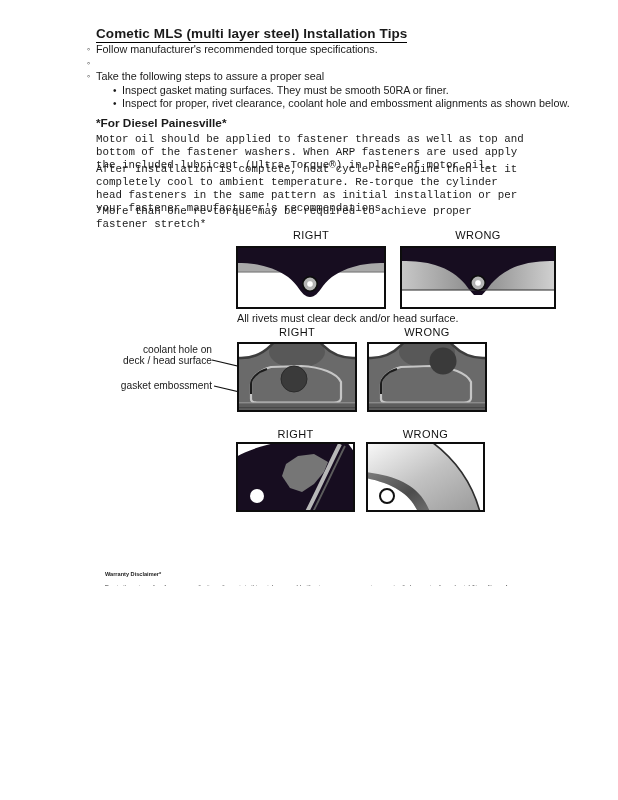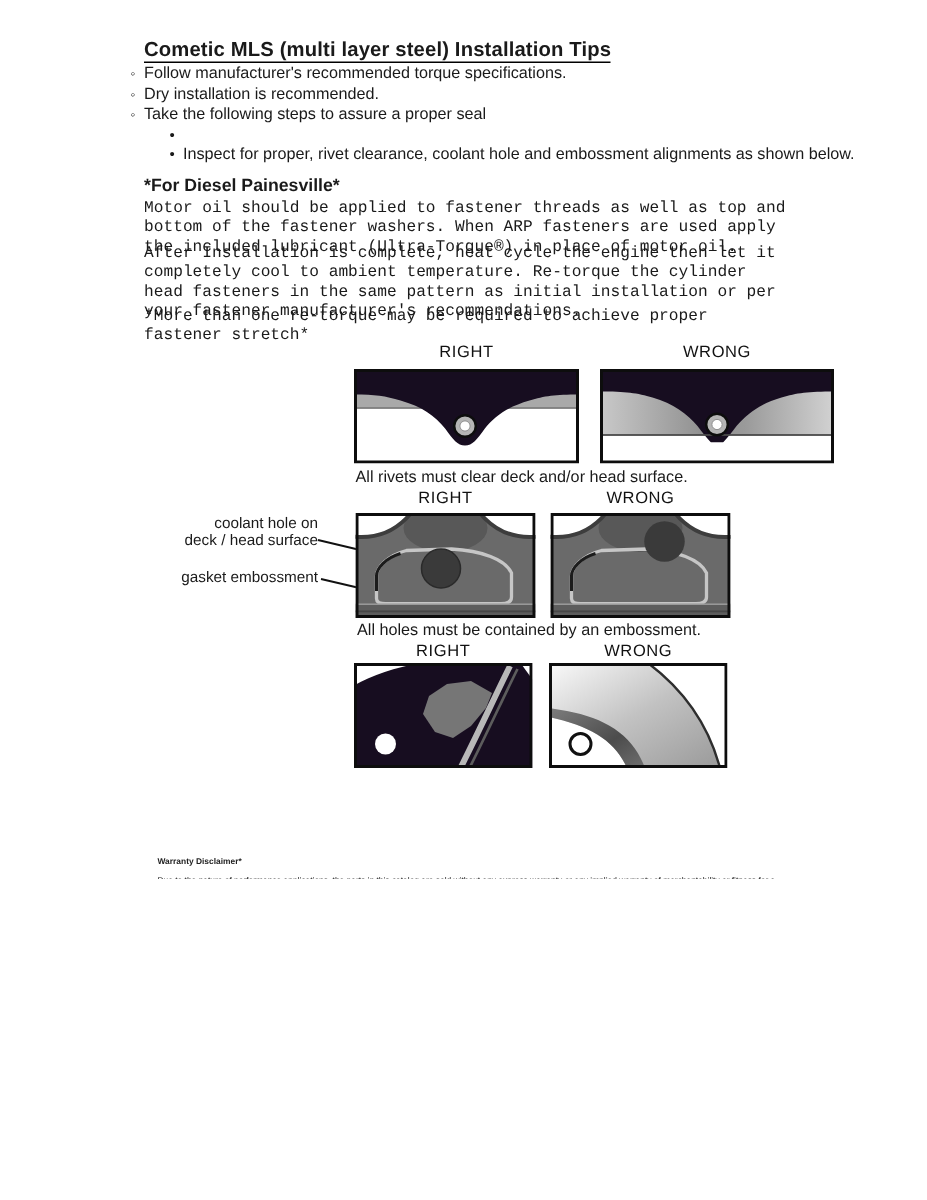--- a/index.html
+++ b/index.html
@@ -43,28 +43,28 @@
     <span class="title">Cometic MLS (multi layer steel) Installation Tips</span>
   </div>
 
   <div class="abs tips" style="left:87px;top:43px;">
     <div class="tip-row">
       <span class="marker">◦</span>
       <span>Follow manufacturer's recommended torque specifications.</span>
     </div>
     <div class="tip-row">
       <span class="marker">◦</span>
-      <span>Dry installation is recommended.</span>
     </div>
     <div class="tip-row">
       <span class="marker">◦</span>
       <span>Take the following steps to assure a proper seal</span>
     </div>
     <div class="tip-row sub">
       <span class="marker">•</span>
+      <span>Inspect gasket mating surfaces.  They must be smooth 50RA or finer.</span>
     </div>
     <div class="tip-row sub">
       <span class="marker">•</span>
       <span>Inspect for proper, rivet clearance, coolant hole and embossment alignments as shown below.</span>
     </div>
   </div>
 
   <div class="abs diesel-heading" style="left:96px;top:116px;">*For Diesel Painesville*</div>
   <div class="abs body-para" style="left:96px;top:133px;">Motor oil should be applied to fastener threads as well as top and bottom of the fastener washers. When ARP fasteners are used apply the included lubricant (Ultra-Torque®) in place of motor oil.</div>
   <div class="abs body-para" style="left:96px;top:163px;">After Installation is complete, heat cycle the engine then let it completely cool to ambient temperature. Re-torque the cylinder head fasteners in the same pattern as initial installation or per your fastener manufacturer's recommendations.</div>
@@ -138,21 +138,20 @@
     <circle cx="116" cy="-26" r="42" fill="#ffffff" stroke="#3d3d3d" stroke-width="2.6"></circle>
     <path d="M14,57 V42 C14,36 22,28 34,25 L64,24 C84,25 100,31 104,40 V56 C104,59.5 101,60.5 97,60.5 L20,60.5 C16,60.5 14,59.5 14,57 Z" fill="none" stroke="#c6c6c6" stroke-width="2.2"></path>
     <path d="M14,52 V42 C14,37 20,30 30,27" fill="none" stroke="#1c1c1c" stroke-width="2"></path>
     <circle cx="76" cy="19" r="13.5" fill="#3a3a3a"></circle>
     <rect x="0" y="61" width="120" height="9" fill="#5d5d5d"></rect>
     <rect x="0" y="60.3" width="120" height="1" fill="#9b9b9b"></rect>
     <rect x="0" y="65" width="120" height="1.2" fill="#474747"></rect>
     <rect x="1" y="1" width="118" height="68" fill="none" stroke="#0d0d0d" stroke-width="2"></rect>
   </svg>
 
-  <div class="abs caption" style="left:238px;top:414px;">All holes must be contained by an embossment.</div>
 
   <div class="abs dg-header" style="left:236px;top:428px;width:119px;">RIGHT</div>
   <div class="abs dg-header" style="left:366px;top:428px;width:119px;">WRONG</div>
 
   <svg class="abs panel" style="left:236px;top:442px;" width="119" height="70" viewBox="0 0 119 70">
     <rect x="0" y="0" width="119" height="70" fill="#170d20"></rect>
     <path d="M0,0 L44,0 C28,3 12,8 0,15 Z" fill="#ffffff"></path>
     <path d="M111,0 H119 V11 Z" fill="#ffffff"></path>
     <path d="M104,2 C95,20 85,42 71,70" fill="none" stroke="#b8b8b8" stroke-width="4"></path>
     <path d="M109,4 C100,22 90,44 77,70" fill="none" stroke="#5c5c5c" stroke-width="1.8"></path>

